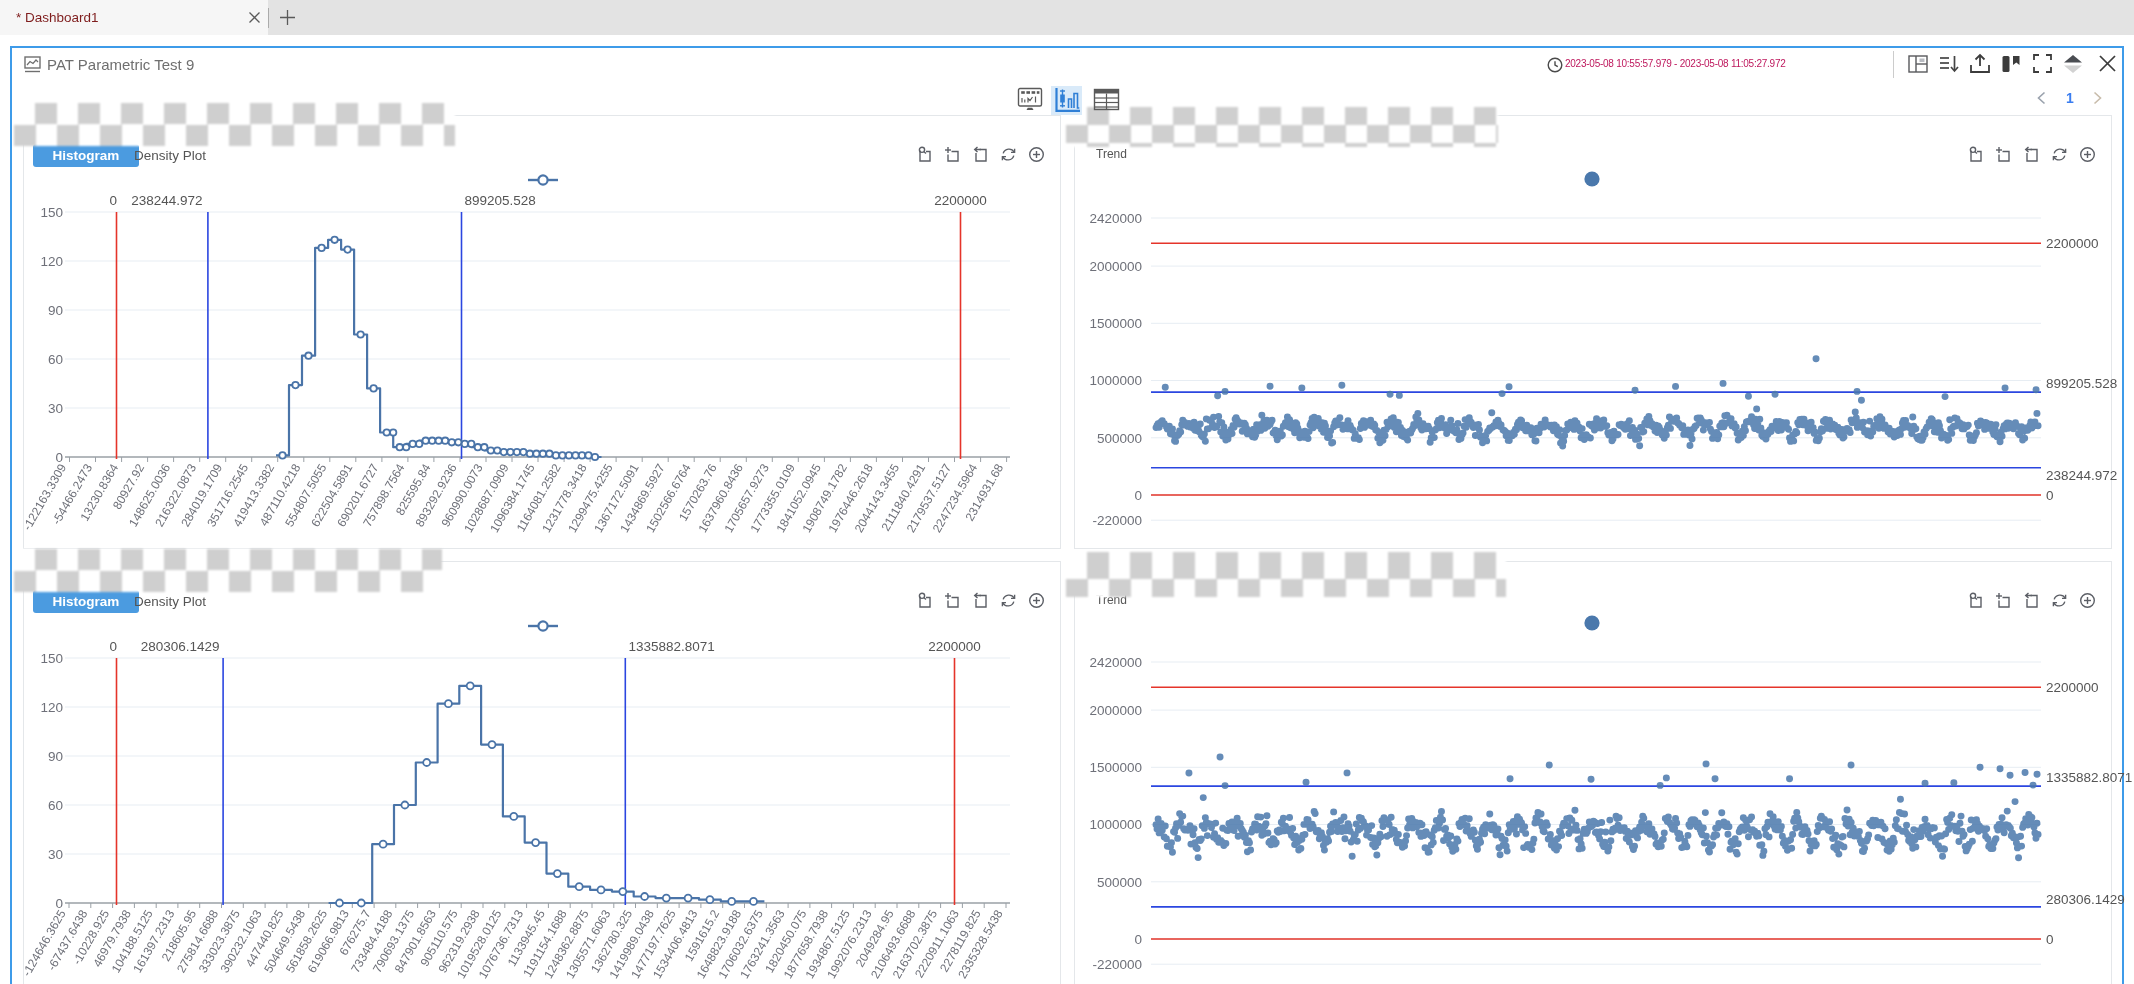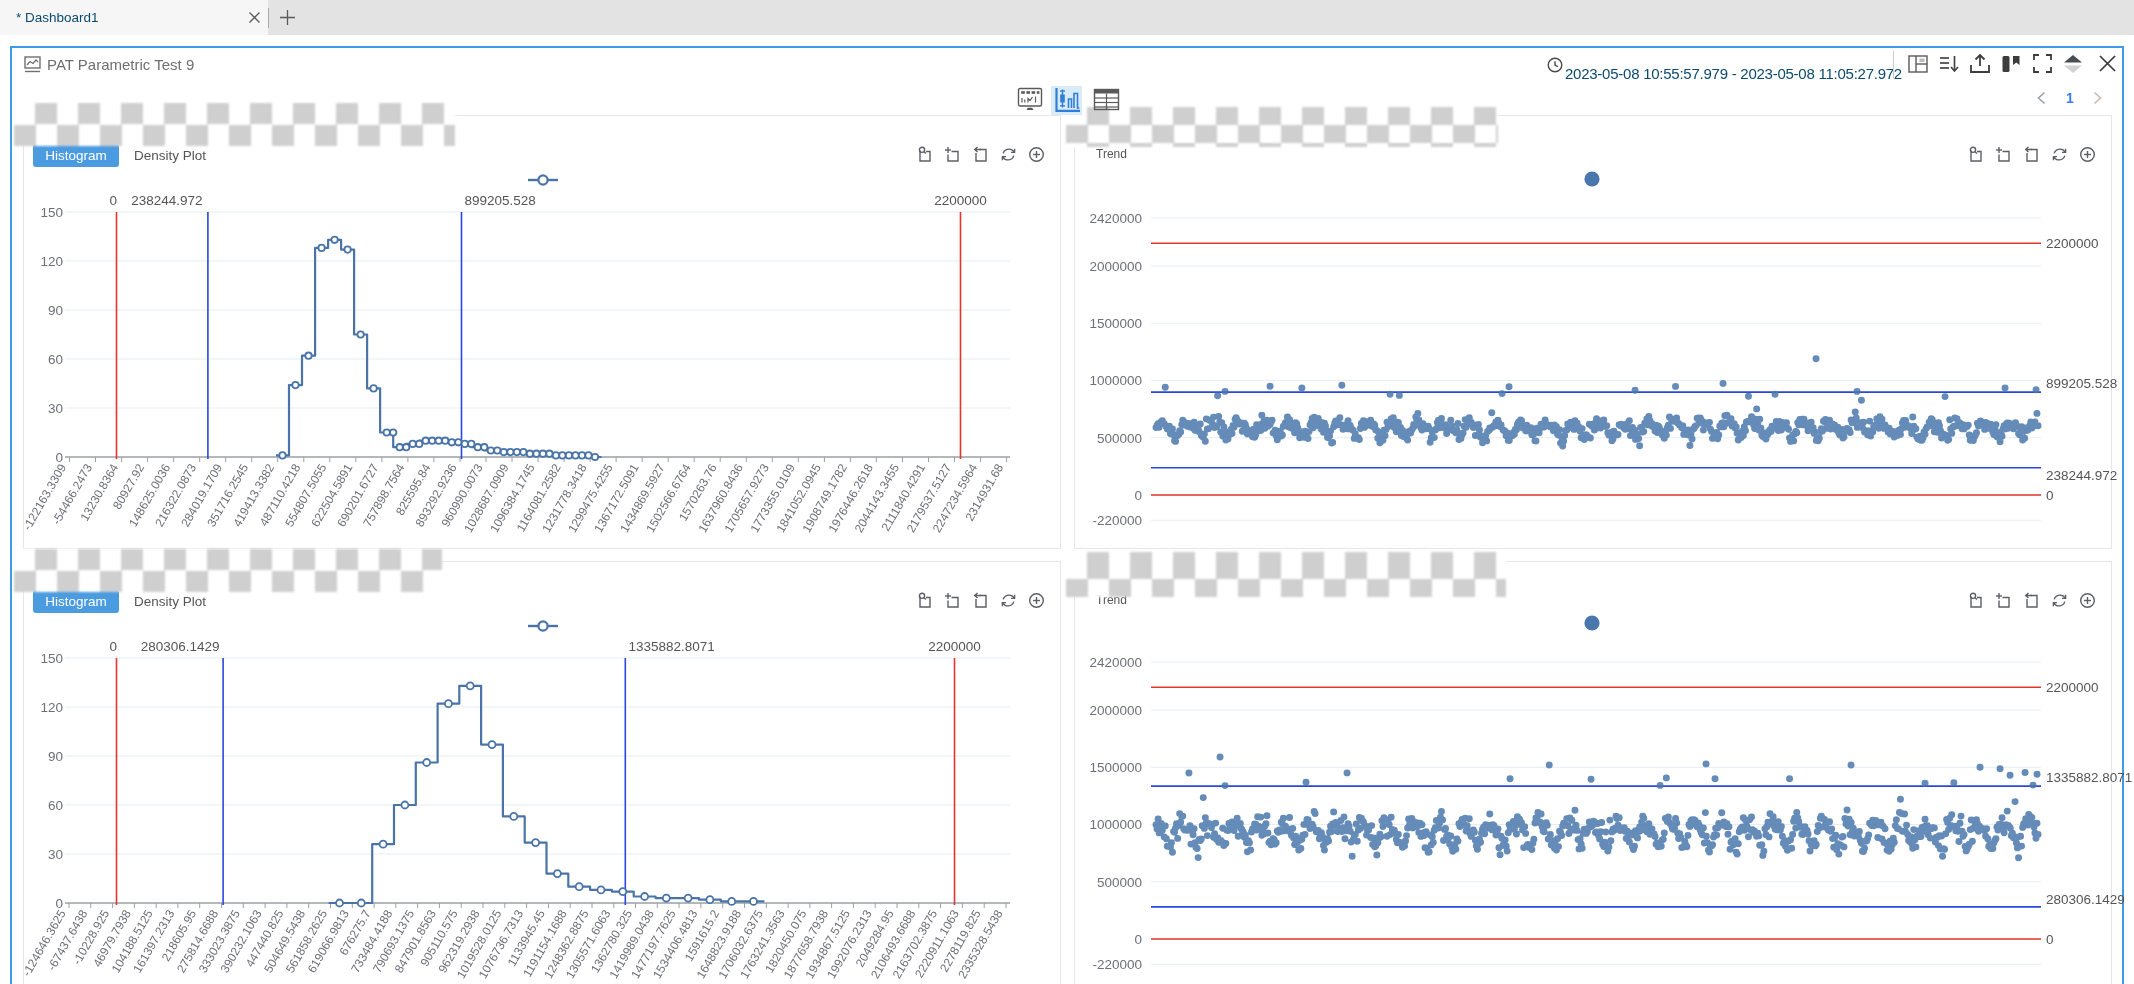--- a/index.html
+++ b/index.html
@@ -1,30 +1,30 @@
 <!DOCTYPE html>
 <html><head><meta charset="utf-8">
 <style>
 *{margin:0;padding:0;box-sizing:border-box}
 body{width:2134px;height:984px;position:relative;overflow:hidden;background:#fff;
  font-family:"Liberation Sans",sans-serif;-webkit-font-smoothing:antialiased}
 .tabbar{position:absolute;left:0;top:0;width:2134px;height:35px;background:#e3e3e3}
 .tab{position:absolute;left:0;top:0;width:268px;height:35px;background:#f6f6f6;
- font-size:13.5px;color:#0c4a6e;line-height:35px;padding-left:16px}
+ font-size:13.5px;color:#7f1d1d;line-height:35px;padding-left:16px}
 .tabsep{position:absolute;left:268px;top:8px;width:1px;height:20px;background:#ababab}
 .frame{position:absolute;left:10px;top:46px;width:2114px;height:960px;border:2px solid #3e9be9;background:#fff}
 .title{position:absolute;left:47px;top:56px;font-size:15px;color:#6f6f6f}
-.dates{position:absolute;left:1565px;top:65px;font-size:15px;letter-spacing:-.25px;color:#0c4a6e}
+.dates{position:absolute;left:1565px;top:58px;font-size:10px;letter-spacing:-.25px;color:#be185d}
 .hsep{position:absolute;left:1893px;top:51px;width:1px;height:27px;background:#ccc}
 .hic{position:absolute;top:52px}
 .vic{position:absolute;z-index:6}
 .pag{position:absolute;top:90px;font-size:14px}
 .card{position:absolute;width:1038px;height:434px;background:#fff;border:1px solid #e4e7ea}
-.hbtn{position:absolute;left:9px;top:28px;width:86px;height:23px;background:#4b9be0;border-radius:3px;
- color:#fff;font-weight:normal;font-size:13.5px;text-align:center;line-height:23px}
+.hbtn{position:absolute;left:9px;top:28px;width:106px;height:23px;background:#4b9be0;border-radius:3px;
+ color:#fff;font-weight:bold;font-size:13.5px;text-align:center;line-height:23px}
 .dplot{position:absolute;left:110px;top:28px;width:80px;height:23px;color:#555;font-size:13.5px;text-align:left;line-height:23px}
 .ctitle{position:absolute;left:21px;top:31px;color:#555;font-size:12px}
 .ticons{position:absolute;right:15px;top:30px;display:flex;gap:11px}
 .legend{position:absolute;left:503px;top:57px}
 .checker{position:absolute;height:43px;filter:blur(1.3px);z-index:5;
  background:repeating-conic-gradient(#cfcfcf 0% 25%,#fff 0% 50%);
  background-size:43px 43px}
 </style></head>
 <body>
 <div class="tabbar">

